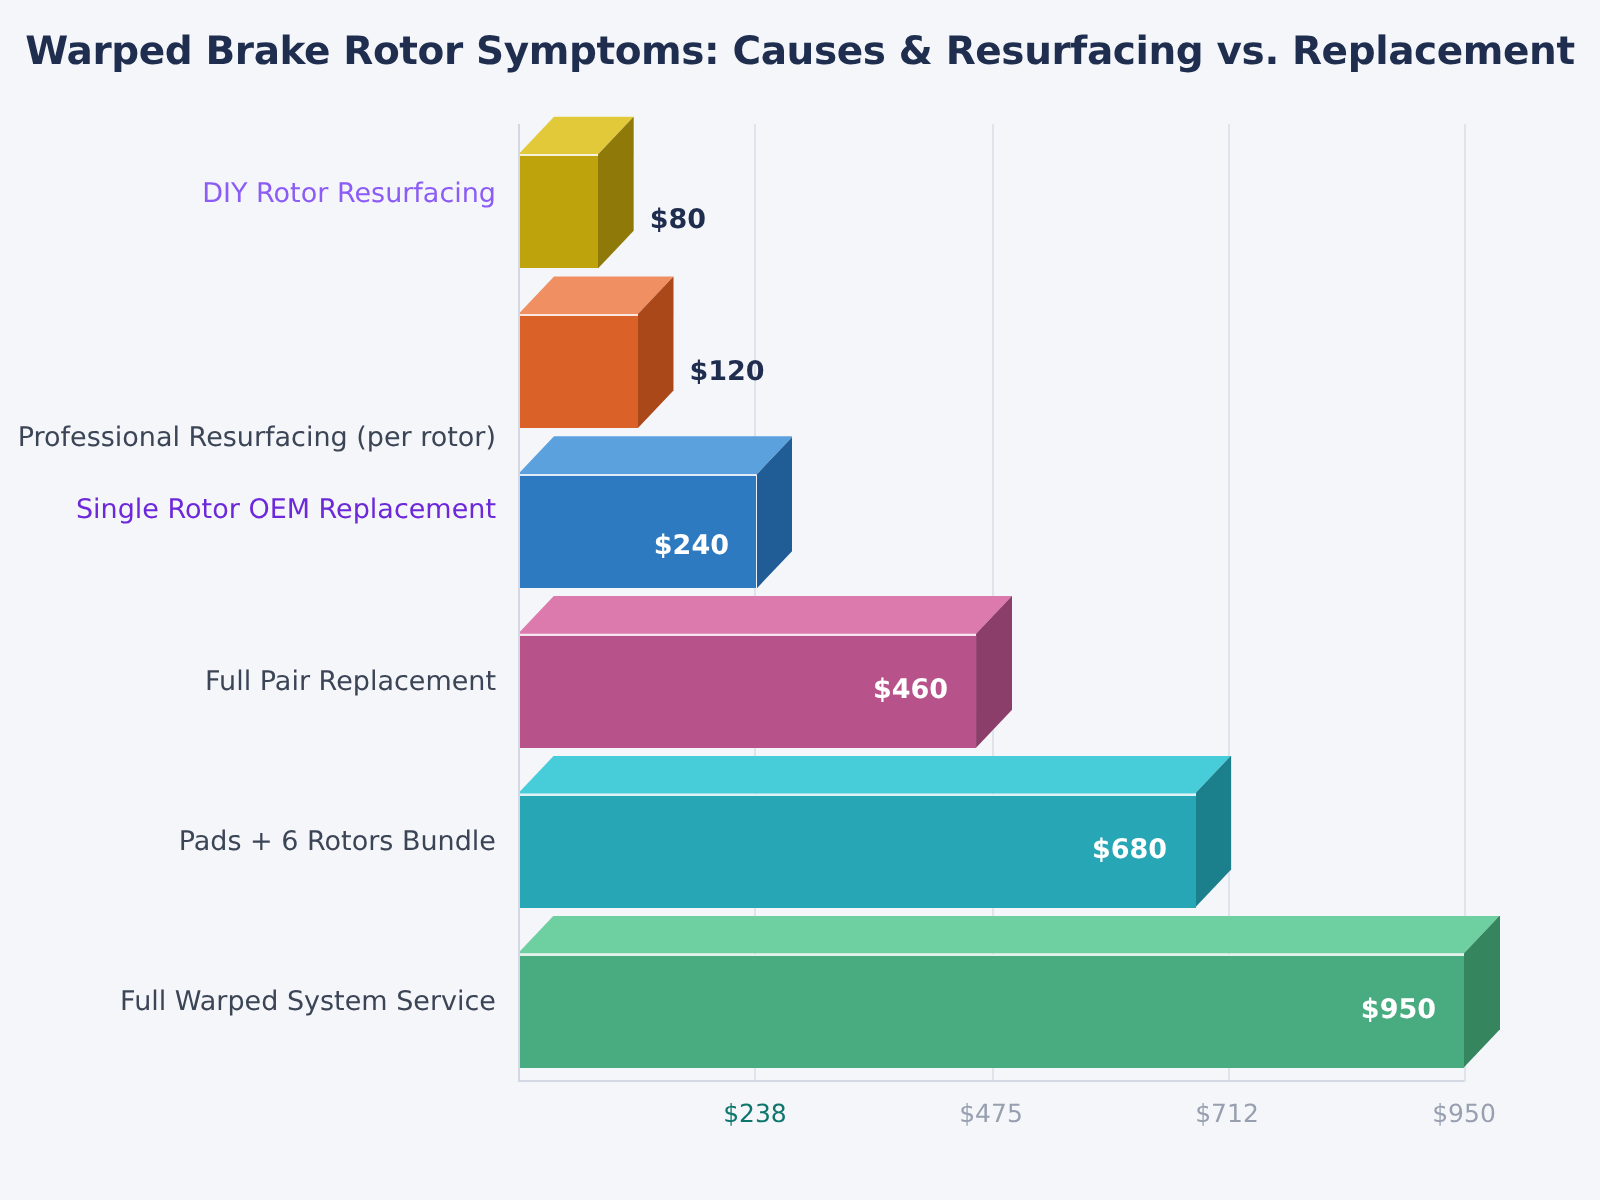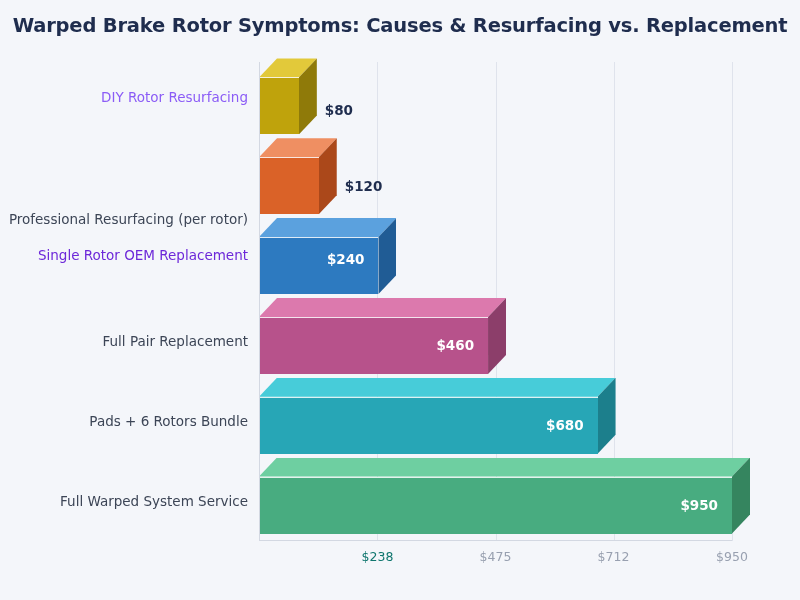--- a/index.html
+++ b/index.html
@@ -148,21 +148,21 @@
           <div class="bar-top" style="top: 0px; width: 77.7474px; height: 19px; background: rgb(239, 143, 98); clip-path: polygon(18px 0px, 77.7474px 0px, 59.7474px 19px, 0px 19px); transform: translateX(0px); box-sizing: border-box;"></div>
           <div class="bar-side" style="left: 59.7474px; top: 0px; width: 18px; height: 76px; background: rgb(171, 72, 26); clip-path: polygon(0px 19px, 18px 0px, 18px 57px, 0px 76px);"></div>
           <div class="bar-front" style="left: 0px; top: 19px; width: 59.7474px; height: 57px; background: rgb(218, 98, 40); border-top: 1.5px solid rgba(255, 255, 255, 0.85); box-sizing: border-box;"></div>
         </div>
         <div class="bar-label outside" style="top: 123.75px; left: 85.7474px; transform: translateY(-50%);">$120</div>
         <div class="bar3d" style="left: 0px; top: 156.083px; width: 137.495px; height: 76px;">
           <div class="bar-top" style="top: 0px; width: 137.495px; height: 19px; background: rgb(91, 161, 222); clip-path: polygon(18px 0px, 137.495px 0px, 119.495px 19px, 0px 19px); transform: translateX(0px); box-sizing: border-box;"></div>
           <div class="bar-side" style="left: 119.495px; top: 0px; width: 18px; height: 76px; background: rgb(32, 92, 149); clip-path: polygon(0px 19px, 18px 0px, 18px 57px, 0px 76px);"></div>
           <div class="bar-front" style="left: 0px; top: 19px; width: 119.495px; height: 57px; background: rgb(45, 122, 192); border-top: 1.5px solid rgba(255, 255, 255, 0.85); box-sizing: border-box;"></div>
         </div>
-        <div class="bar-label inside" style="top: 197px; left: 105.495px; transform: translate(-100%, -50%);">$240</div>
+        <div class="bar-label inside" style="top: 211px; left: 105.495px; transform: translate(-100%, -50%);">$240</div>
         <div class="bar3d" style="left: 0px; top: 235.917px; width: 247.032px; height: 76px;">
           <div class="bar-top" style="top: 0px; width: 247.032px; height: 19px; background: rgb(220, 121, 173); clip-path: polygon(18px 0px, 247.032px 0px, 229.032px 19px, 0px 19px); transform: translateX(0px); box-sizing: border-box;"></div>
           <div class="bar-side" style="left: 229.032px; top: 0px; width: 18px; height: 76px; background: rgb(140, 62, 106); clip-path: polygon(0px 19px, 18px 0px, 18px 57px, 0px 76px);"></div>
           <div class="bar-front" style="left: 0px; top: 19px; width: 229.032px; height: 57px; background: rgb(183, 82, 139); border-top: 1.5px solid rgba(255, 255, 255, 0.85); box-sizing: border-box;"></div>
         </div>
         <div class="bar-label inside" style="top: 283.417px; left: 215.032px; transform: translate(-100%, -50%);">$460</div>
         <div class="bar3d" style="left: 0px; top: 315.75px; width: 356.568px; height: 76px;">
           <div class="bar-top" style="top: 0px; width: 356.568px; height: 19px; background: rgb(71, 204, 217); clip-path: polygon(18px 0px, 356.568px 0px, 338.568px 19px, 0px 19px); transform: translateX(0px); box-sizing: border-box;"></div>
           <div class="bar-side" style="left: 338.568px; top: 0px; width: 18px; height: 76px; background: rgb(28, 127, 140); clip-path: polygon(0px 19px, 18px 0px, 18px 57px, 0px 76px);"></div>
           <div class="bar-front" style="left: 0px; top: 19px; width: 338.568px; height: 57px; background: rgb(39, 166, 182); border-top: 1.5px solid rgba(255, 255, 255, 0.85); box-sizing: border-box;"></div>

